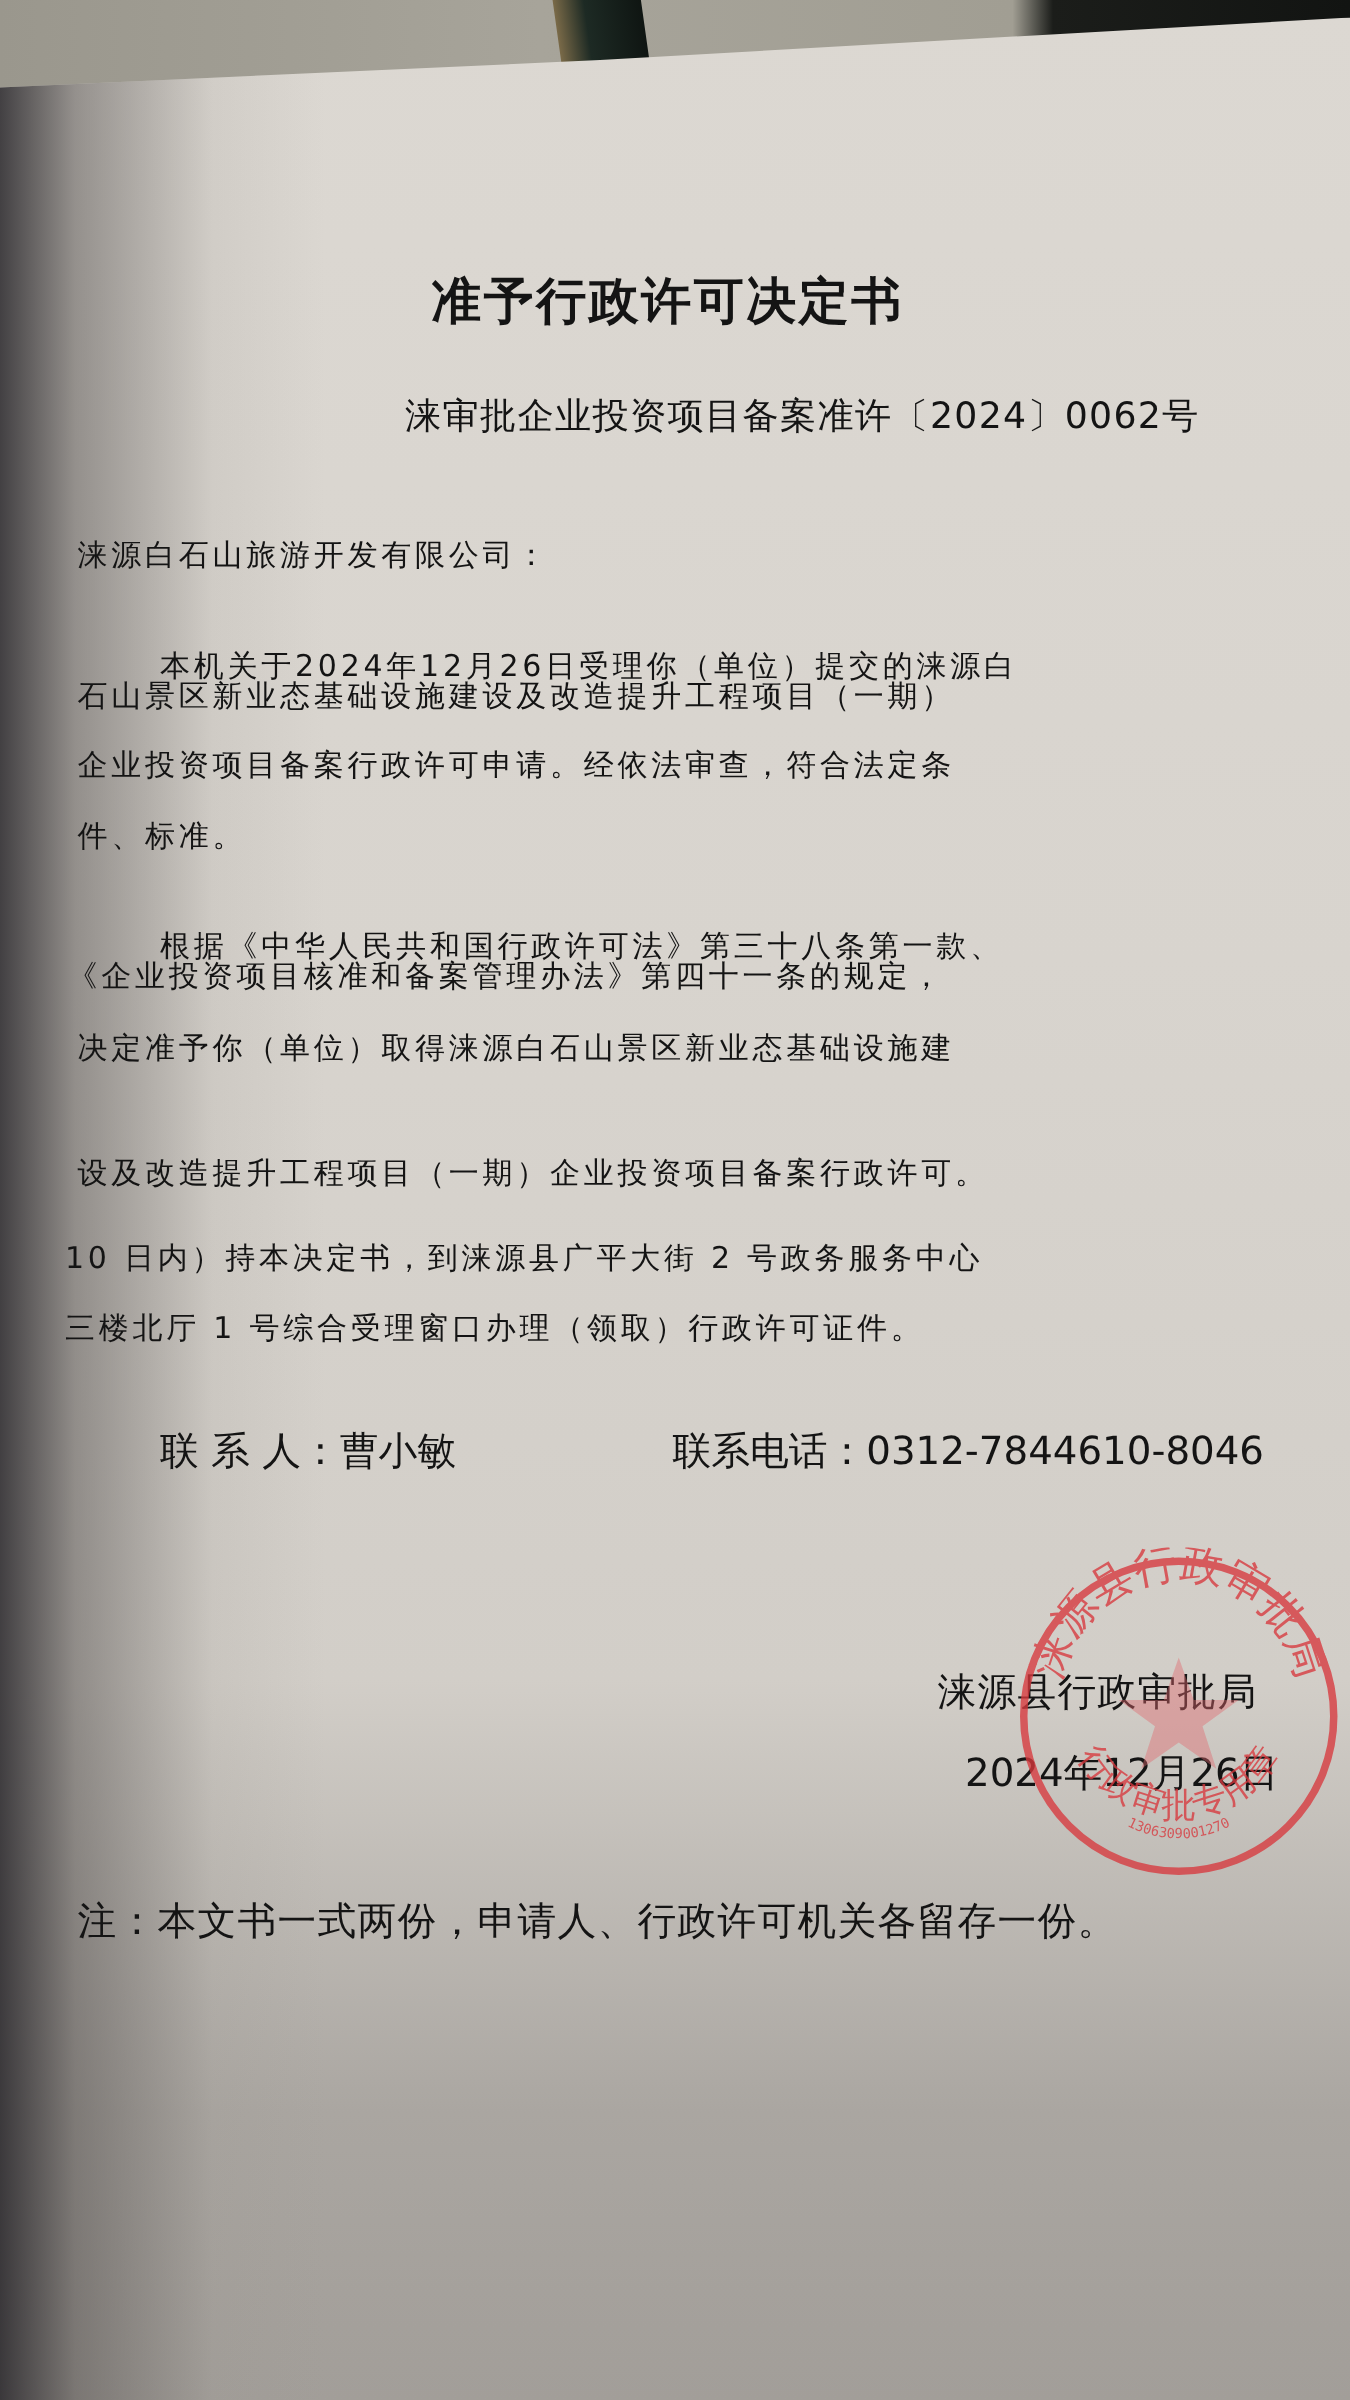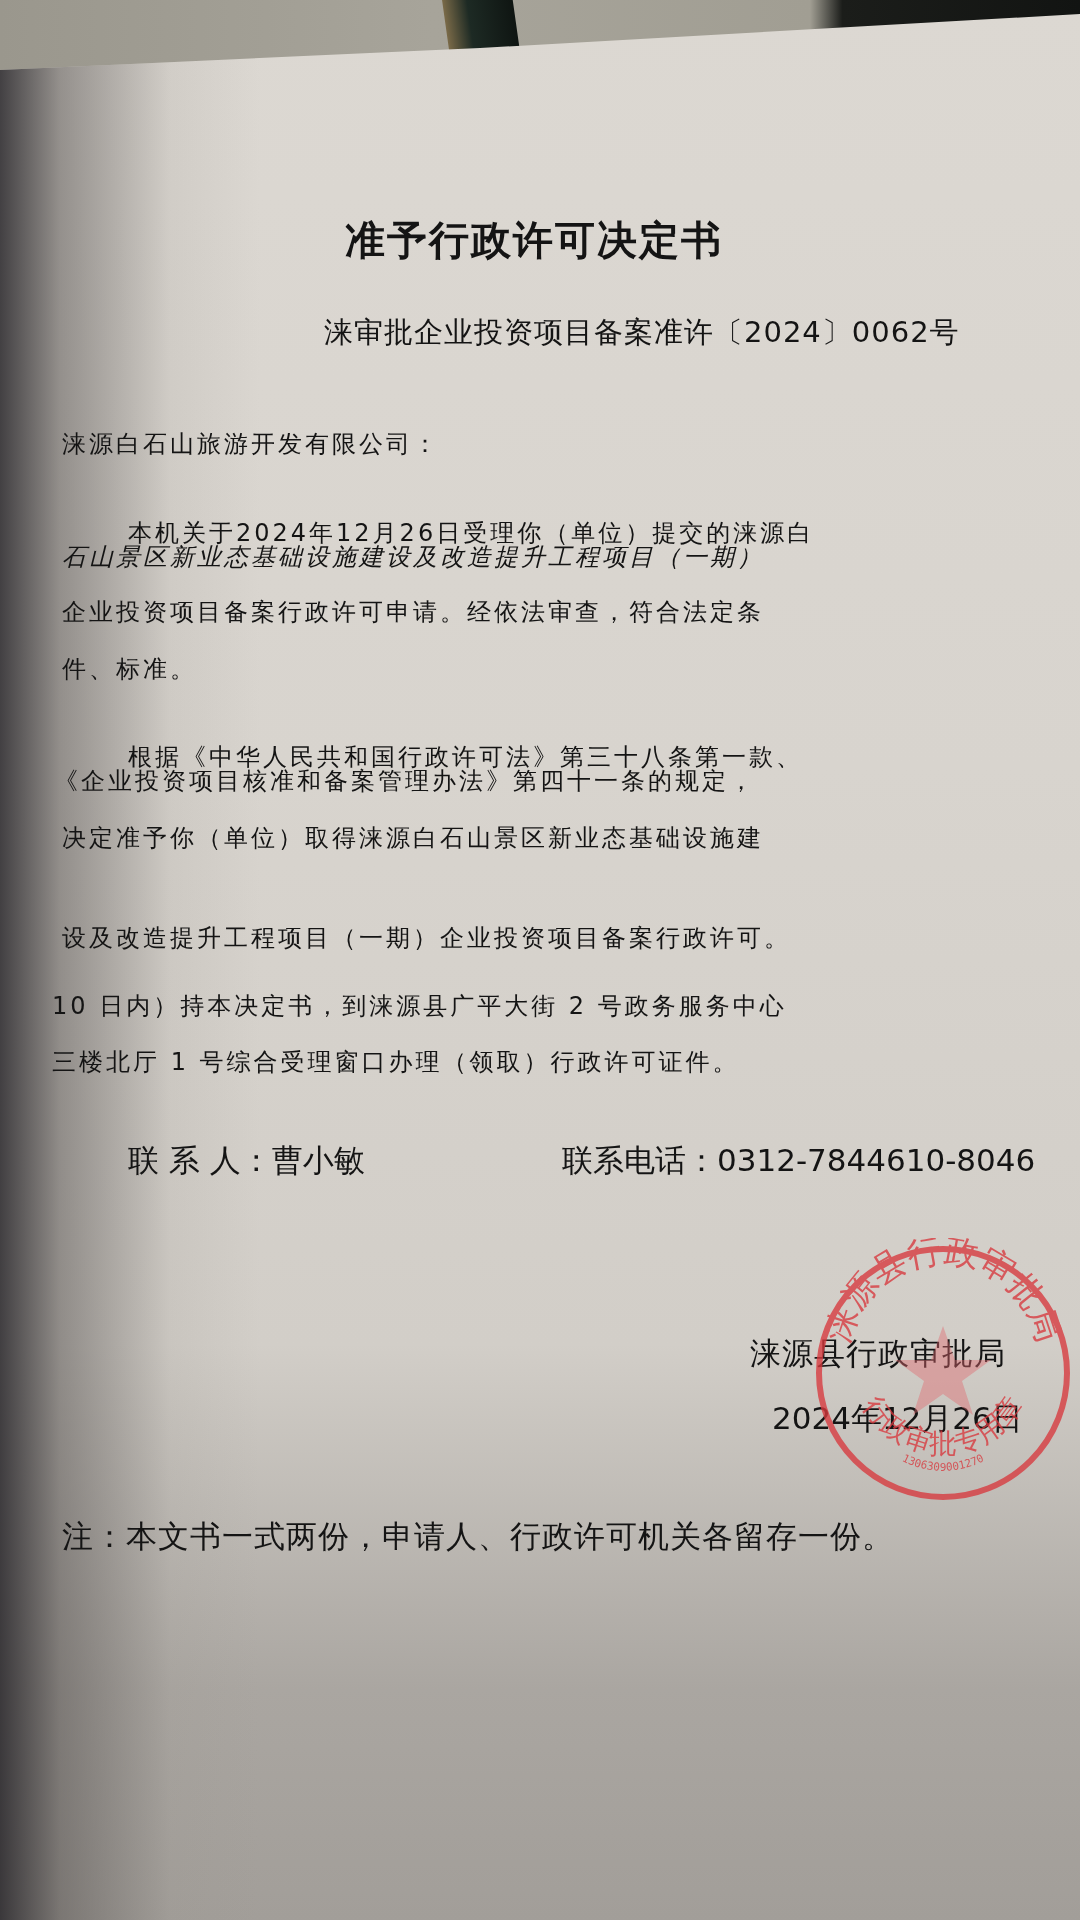--- a/index.html
+++ b/index.html
@@ -55,36 +55,36 @@
 
 <div class="paper"></div>
 
 <div class="doc">
   <div class="title">准予行政许可决定书</div>
   <div class="docno">涞审批企业投资项目备案准许〔2024〕0062号</div>
 
   <div class="line" style="top:428px;">涞源白石山旅游开发有限公司：</div>
 
   <div class="line indent" style="top:485px;">本机关于2024年12月26日受理你（单位）提交的涞源白</div>
-  <div class="line" style="top:541px;font-style:italic;">石山景区新业态基础设施建设及改造提升工程项目（一期）</div>
+  <div class="line" style="top:541px;">石山景区新业态基础设施建设及改造提升工程项目（一期）</div>
   <div class="line" style="top:596px;">企业投资项目备案行政许可申请。经依法审查，符合法定条</div>
   <div class="line" style="top:653px;">件、标准。</div>
 
   <div class="line indent" style="top:709px;font-family:Liberation Mono, monospace;">根据《中华人民共和国行政许可法》第三十八条第一款、</div>
   <div class="line" style="top:765px;left:54px;">《企业投资项目核准和备案管理办法》第四十一条的规定，</div>
   <div class="line" style="top:822px;">决定准予你（单位）取得涞源白石山景区新业态基础设施建</div>
   <div class="line" style="top:878px;margin-top:44px;">设及改造提升工程项目（一期）企业投资项目备案行政许可。</div>
 
   <div class="line" style="top:990px;left:52px;">10 日内）持本决定书，到涞源县广平大街 2 号政务服务中心</div>
   <div class="line" style="top:1046px;left:52px;">三楼北厅 1 号综合受理窗口办理（领取）行政许可证件。</div>
 
   <div class="contact" style="left:128px;">
     <span>联 系 人：</span><span>曹小敏</span>
   </div>
-  <div class="contact" style="left:562px;">
+  <div class="contact" style="left:538px;">
     <span>联系电话：</span><span>0312-7844610-8046</span>
   </div>
 
   <div class="issuer">涞源县行政审批局</div>
   <div class="issued-date">2024年12月26日</div>
 
   <svg class="seal" viewBox="0 0 270 270">
     <defs>
       <path id="topArc" d="M 45 150 A 95 95 0 1 1 225 150"></path>
       <path id="botArc" d="M 60 175 A 90 90 0 0 0 210 175"></path>

